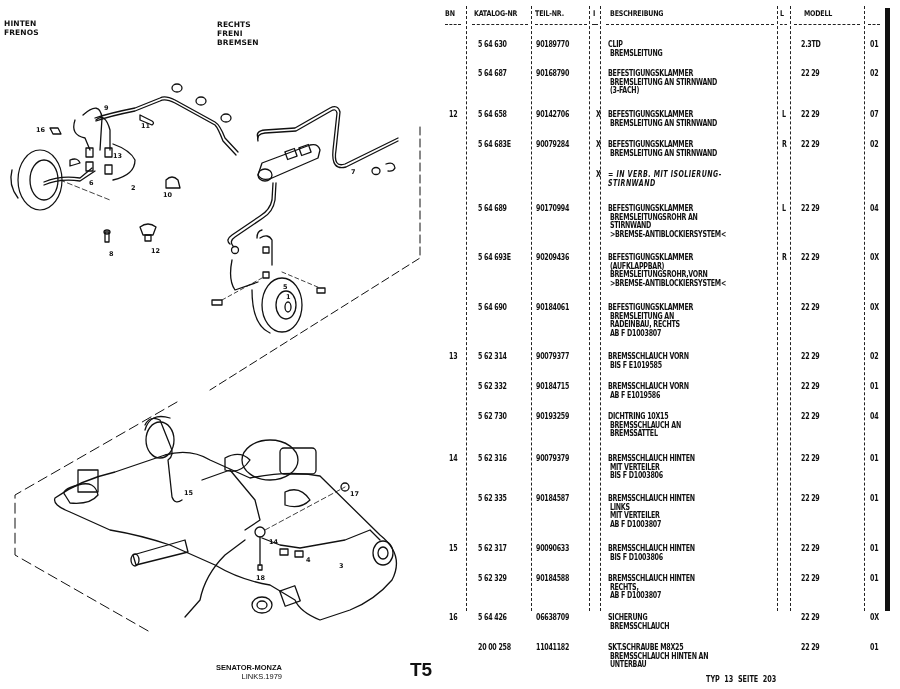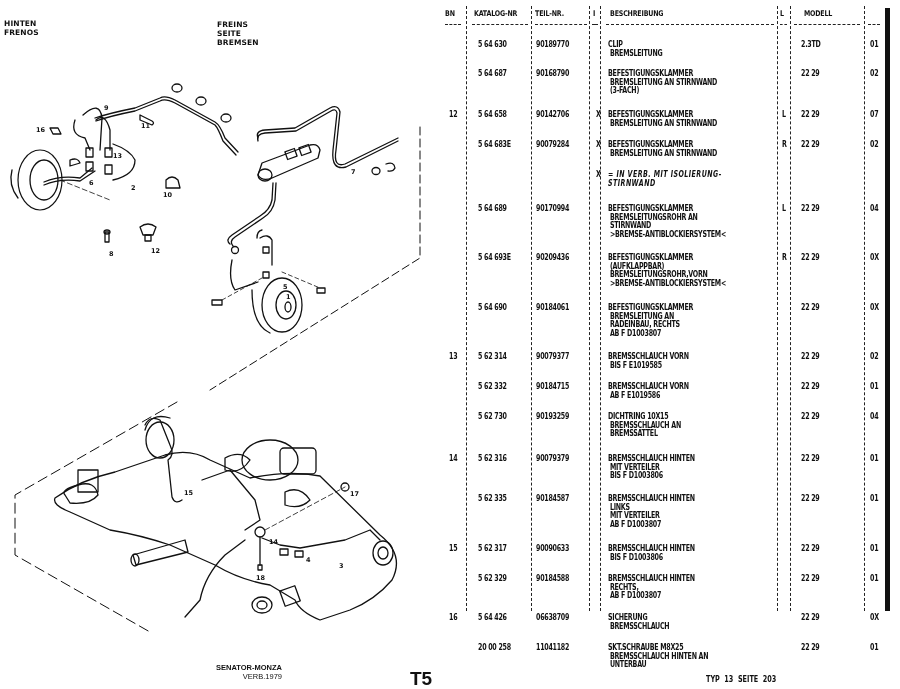--- a/index.html
+++ b/index.html
@@ -31,22 +31,22 @@
   .typ { position:absolute; top:676px; left:262px; font-weight:bold; font-size:8px; transform:scaleX(0.9); transform-origin:left; white-space:pre; }
 </style>
 </head>
 <body>
 
 <div class="hdr-txt" style="left:4px; top:19px;">
   <div>HINTEN</div>
   <div>FRENOS</div>
 </div>
 <div class="hdr-txt" style="left:217px; top:20px;">
-  <div>FREINS</div>
-  <div>SEITE</div>
+  <div>RECHTS</div>
+  <div>FRENI</div>
   <div>BREMSEN</div>
 </div>
 
 <div id="diagram">
   <svg viewBox="0 60 440 590" xmlns="http://www.w3.org/2000/svg" fill="none" stroke="#111" stroke-width="1.3" stroke-linecap="round" stroke-linejoin="round">
 
     <g>
 
       <path d="M420 127 L420 258 L210 390" stroke-dasharray="8 4" stroke-width="1"></path>
       <path d="M60 180 L110 200" stroke-dasharray="5 3" stroke-width="0.8"></path>
@@ -171,23 +171,23 @@
       <text class="callout" x="36" y="132">16</text>
       <text class="callout" x="350" y="496">17</text>
       <text class="callout" x="256" y="580">18</text>
     </g>
   </svg>
 </div>
 
 <div class="footer-big" style="left:6px; top:695px;">GR 5</div>
 <div class="footer-mid" style="left:172px; top:663px; width:110px;">
   <div>SENATOR-MONZA</div>
-  <div style="font-weight:normal;">VERB.1979</div>
-</div>
-<div class="footer-big" style="left:410px; top:659px;margin-top:9px;">T5</div>
+  <div style="font-weight:normal;">LINKS.1979</div>
+</div>
+<div class="footer-big" style="left:410px; top:659px;">T5</div>
 
 <div id="parts">
   <div class="vline" style="left:22px;"></div>
   <div class="vline" style="left:87px;"></div>
   <div class="vline" style="left:145px;"></div>
   <div class="vline" style="left:156px;"></div>
   <div class="vline" style="left:333px;"></div>
   <div class="vline" style="left:346px;"></div>
   <div class="vline" style="left:420px;"></div>
   <div class="thick"></div>

